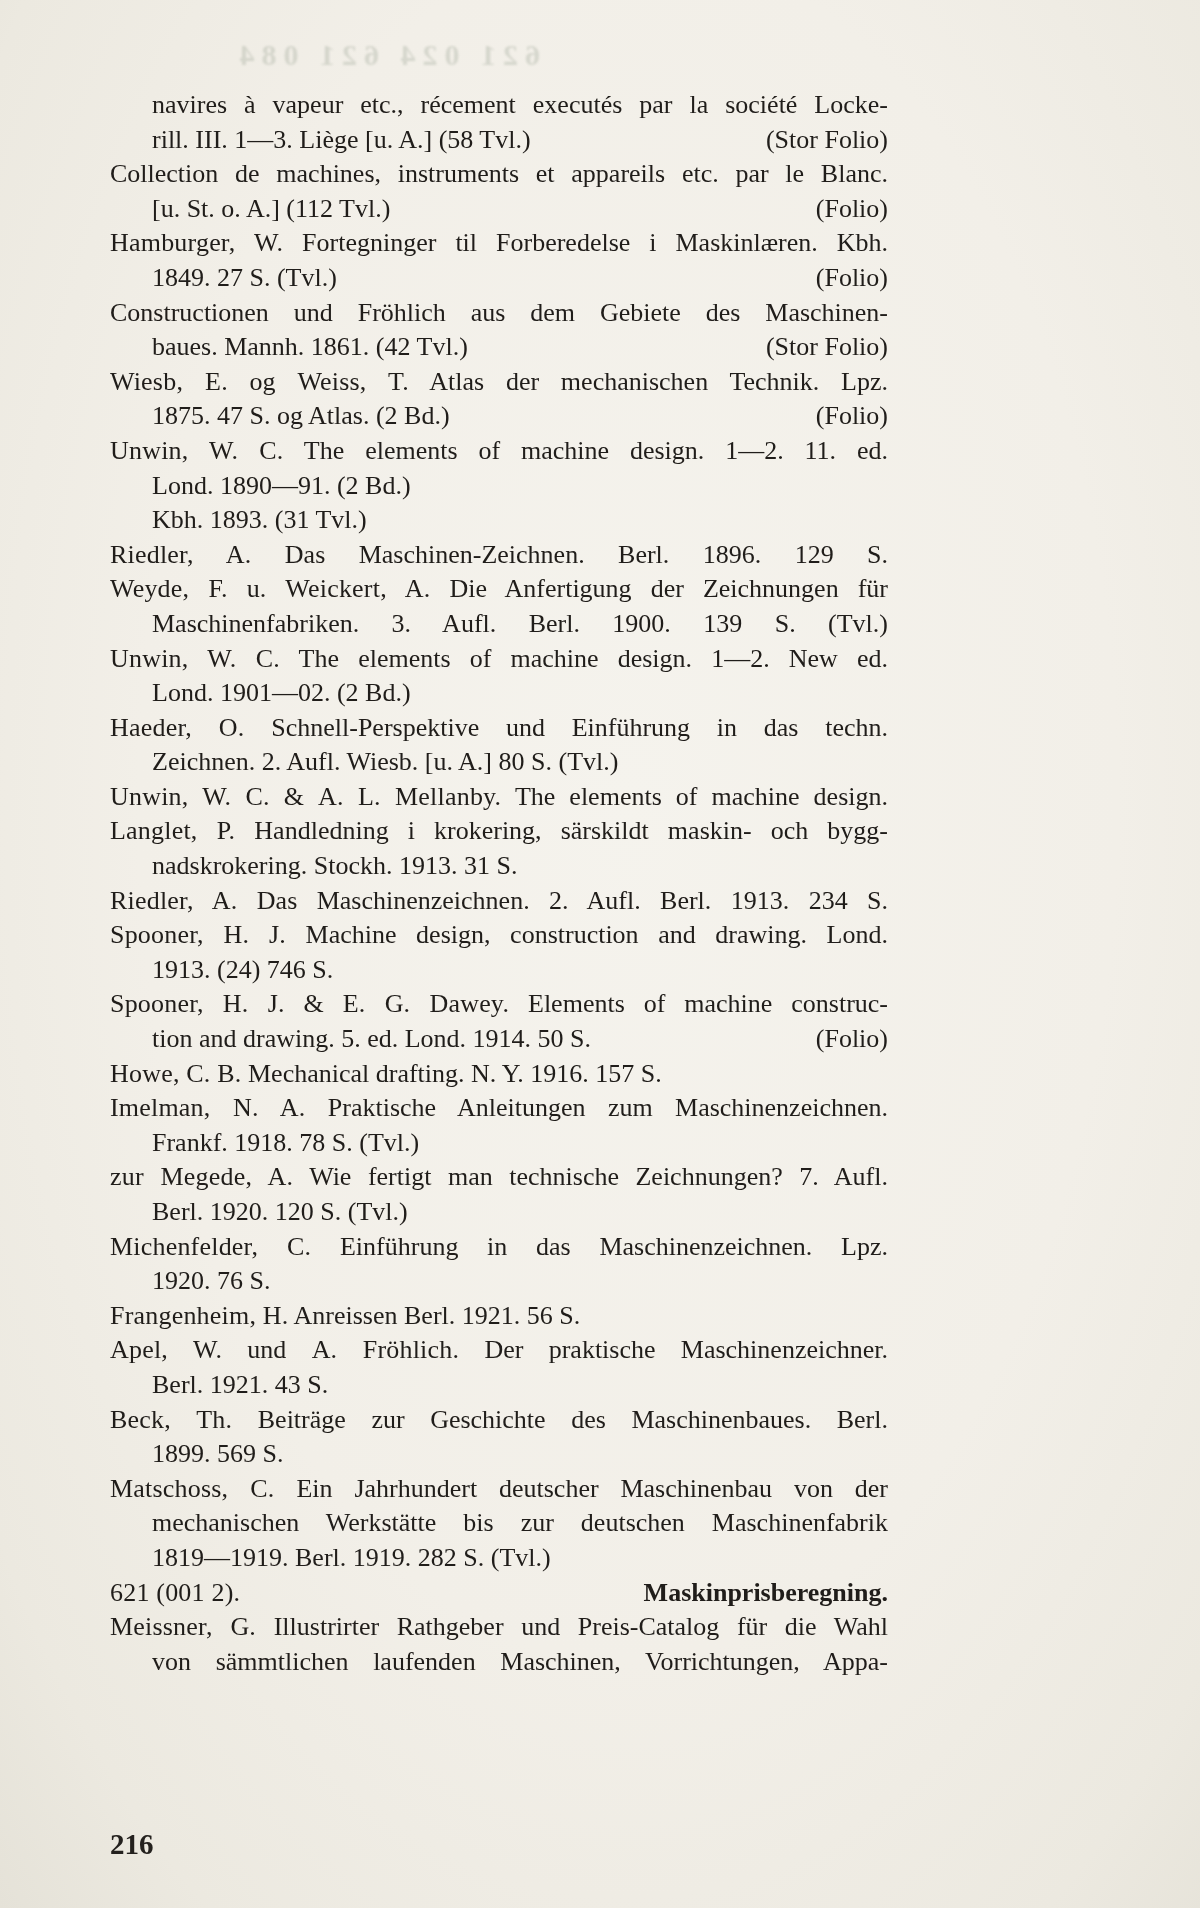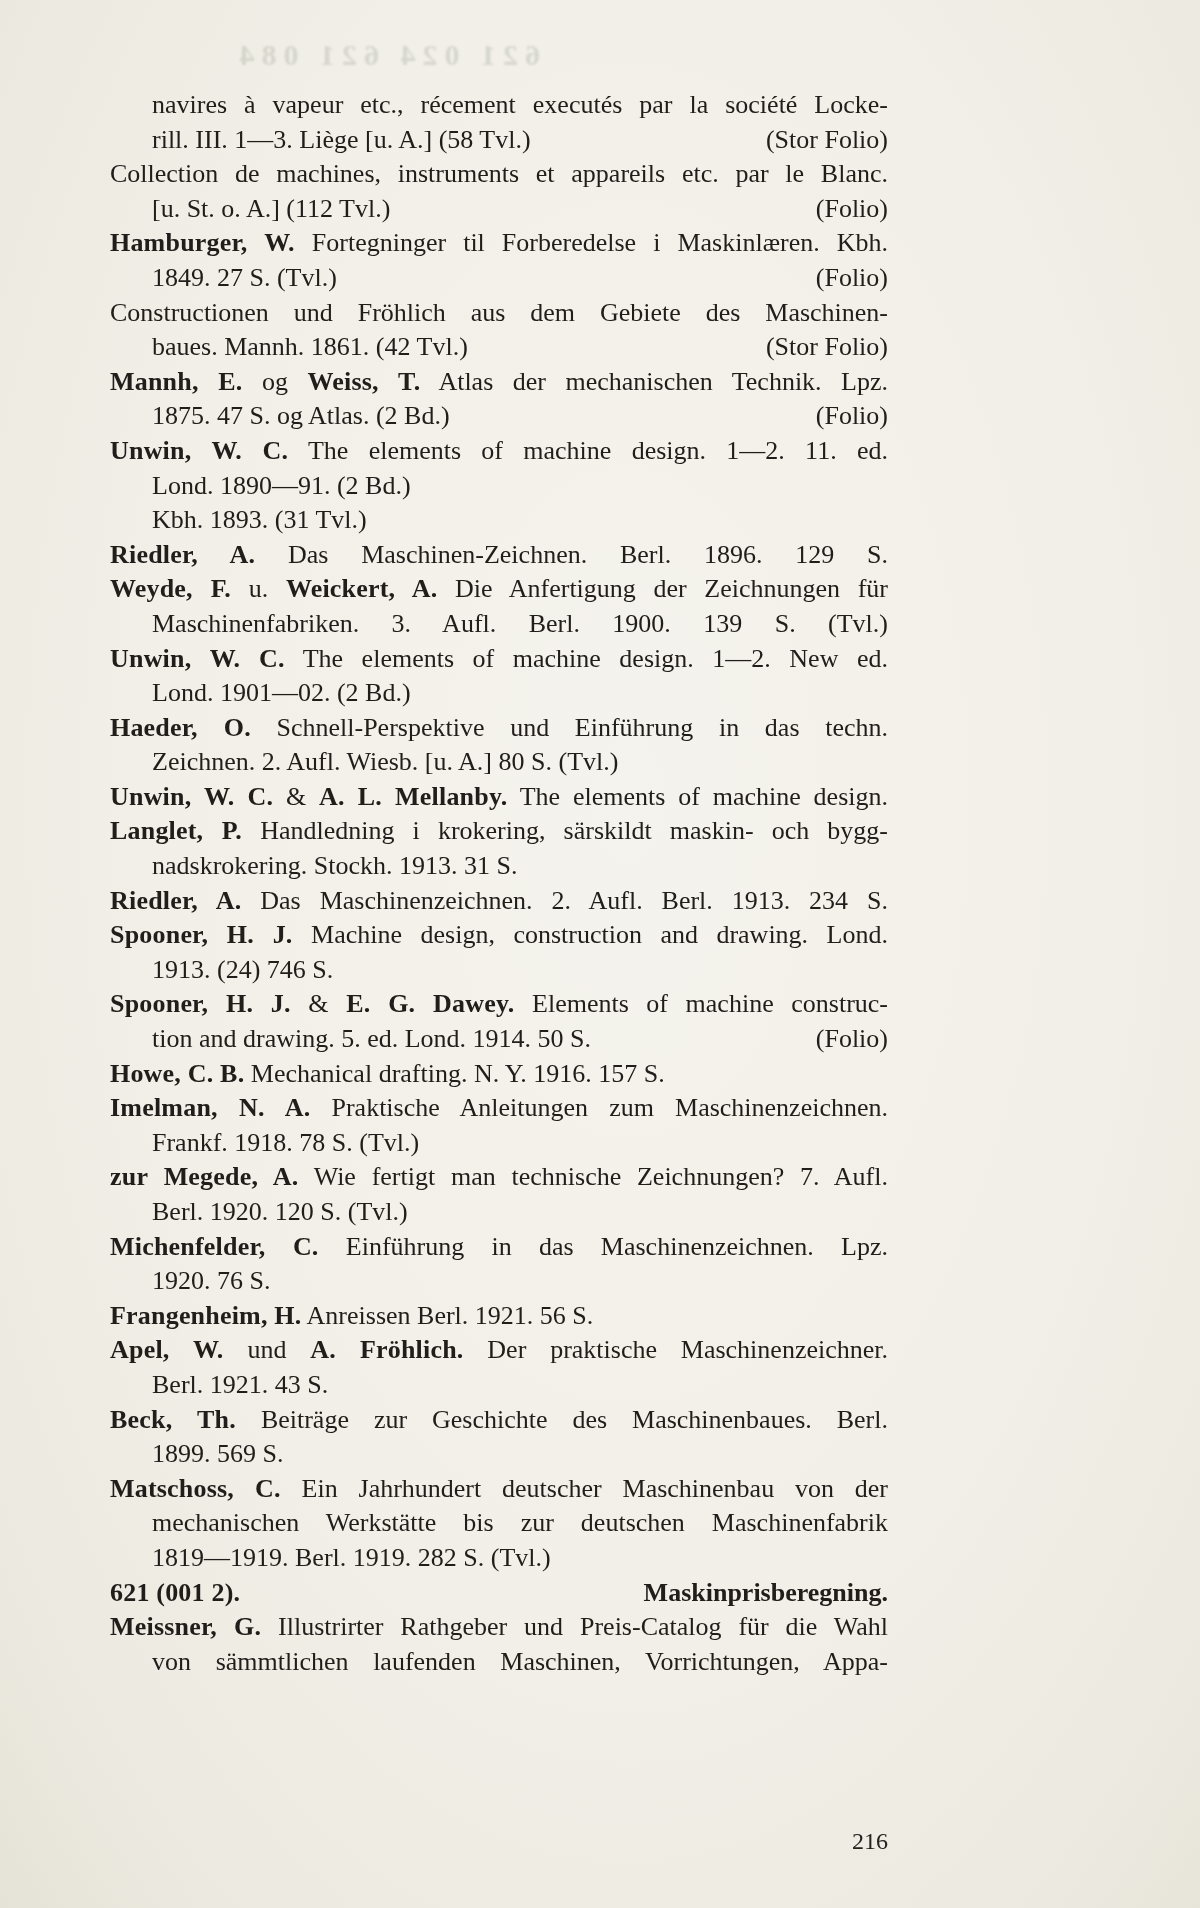--- a/index.html
+++ b/index.html
@@ -43,29 +43,30 @@
     text-align: justify;
     text-align-last: justify;
   }
   .line.indent { padding-left: 42px; }
   .line.has-right {
     display: flex;
     justify-content: space-between;
     white-space: nowrap;
     text-align: right;
   }
-  .line b { font-weight: bold; letter-spacing: 0.2px; }
+  .line b { font-weight: normal; letter-spacing: 0.2px; }
   .line .right.bold { font-weight: bold; }
   .page-number {
     position: absolute;
     top: 1828px; left: 110px;
     width: 778px;
-    text-align: right;
-    font-size: 24px;
+    text-align: left;
+    font-size: 29px;
     color: #24211e;
+    font-weight: bold;
   }
 </style>
 </head>
 <body>
 
 <div class="page">
   <div class="ghost">621 024   621 084</div>
   <div class="text-block">
       <div class="line indent justify"><span><span>navires à vapeur etc., récement executés par la société Locke-</span></span></div>
       <div class="line indent has-right">
@@ -80,21 +81,21 @@
       <div class="line justify"><span><b>Hamburger, W.</b><span> Fortegninger til Forberedelse i Maskinlæren. Kbh.</span></span></div>
       <div class="line indent has-right">
         <span><span>1849.  27 S.  (Tvl.)</span></span>
         <span class="right">(Folio)</span>
       </div>
       <div class="line justify"><span><span>Constructionen und Fröhlich aus dem Gebiete des Maschinen-</span></span></div>
       <div class="line indent has-right">
         <span><span>baues.  Mannh. 1861.  (42 Tvl.)</span></span>
         <span class="right">(Stor Folio)</span>
       </div>
-      <div class="line justify"><span><b>Mannh, E.</b><span> og </span><b>Weiss, T.</b><span> Atlas der mechanischen Technik. Lpz.</span></span></div>
+      <div class="line justify"><span><b>Wiesb, E.</b><span> og </span><b>Weiss, T.</b><span> Atlas der mechanischen Technik. Lpz.</span></span></div>
       <div class="line indent has-right">
         <span><span>1875.  47 S. og Atlas.  (2 Bd.)</span></span>
         <span class="right">(Folio)</span>
       </div>
       <div class="line justify"><span><b>Unwin, W. C.</b><span> The elements of machine design. 1—2. 11. ed.</span></span></div>
       <div class="line indent"><span><span>Lond.  1890—91.   (2 Bd.)</span></span></div>
       <div class="line indent"><span><span>Kbh.  1893.   (31 Tvl.)</span></span></div>
       <div class="line justify"><span><b>Riedler, A.</b><span> Das Maschinen-Zeichnen. Berl. 1896. 129 S.</span></span></div>
       <div class="line justify"><span><b>Weyde, F.</b><span> u. </span><b>Weickert, A.</b><span> Die Anfertigung der Zeichnungen für</span></span></div>
       <div class="line indent justify"><span><span>Maschinenfabriken. 3. Aufl. Berl. 1900. 139 S. (Tvl.)</span></span></div>

